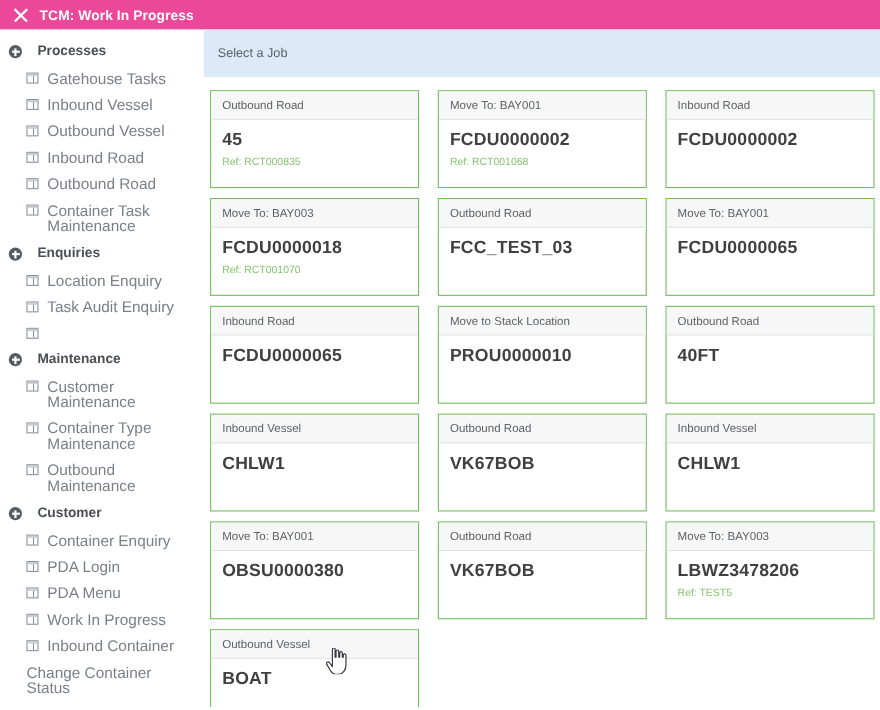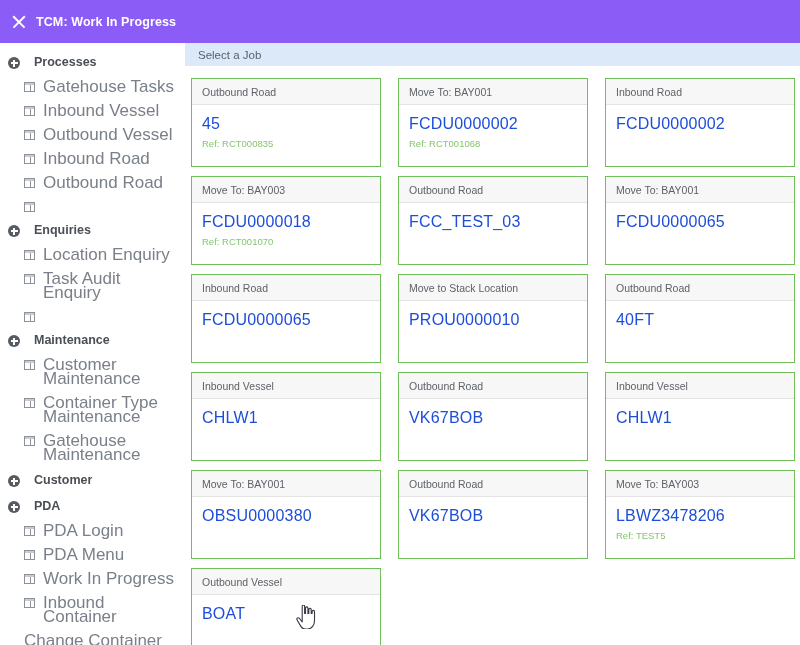--- a/index.html
+++ b/index.html
@@ -10,22 +10,22 @@
     width: 800px;
     height: 645px;
     overflow: hidden;
     background: #ffffff;
     font-family: "Liberation Sans", sans-serif;
     -webkit-font-smoothing: antialiased;
   }
 
   
   .titlebar {
-    height: 43px;
-    background: #8b5cf6;
+    height: 27px;
+    background: #ec4899;
     display: flex;
     align-items: center;
     padding: 0 0 0 8px;
     box-sizing: border-box;
   }
   .close-icon {
     width: 22px;
     height: 22px;
     position: relative;
     flex: 0 0 auto;
@@ -131,35 +131,35 @@
   .item-icon::after {
     content: "";
     position: absolute;
     left: 0;
     right: 0;
     top: 0;
     height: 1.5px;
     background: #c8ccd1;
   }
   .item-label {
-    font-size: 17px;
+    font-size: 14px;
     color: #7a8089;
     line-height: 14px;
     word-break: normal;
   }
 
   
   .main {
     flex: 1 1 auto;
     position: relative;
     overflow: hidden;
     background: #ffffff;
   }
   .select-bar {
-    height: 23px;
+    height: 43px;
     background: #dbe9f8;
     display: flex;
     align-items: center;
     padding-left: 13px;
     box-sizing: border-box;
   }
   .select-bar-text {
     font-size: 11.5px;
     color: #5b6169;
   }
@@ -197,23 +197,23 @@
     color: #5d6268;
     line-height: 12px;
   }
   .card-body {
     flex: 1 1 auto;
     padding: 9px 10px 0 10px;
     box-sizing: border-box;
   }
   .card-title {
     font-size: 16px;
-    color: #1d4ed8;
+    color: #404040;
     line-height: 19px;
-    font-weight: normal;
+    font-weight: bold;
     letter-spacing: 0.2px;
   }
   .card-ref {
     font-size: 9.5px;
     color: #86c46f;
     line-height: 12px;
     margin-top: 5px;
   }
   .card-ref:empty { display: none; }
 
@@ -259,20 +259,21 @@
       <div class="nav-item">
         <span class="item-icon"></span>
         <span class="item-label">Inbound Road</span>
       </div>
       <div class="nav-item">
         <span class="item-icon"></span>
         <span class="item-label">Outbound Road</span>
       </div>
       <div class="nav-item">
         <span class="item-icon"></span>
+        <span class="item-label">Container Task Maintenance</span>
       </div>
       <div class="nav-section">
         <span class="section-icon">
           <span class="circ"></span>
           <span class="plus-h"></span>
           <span class="plus-v"></span>
         </span>
         <span class="section-label">Enquiries</span>
       </div>
       <div class="nav-item">
@@ -297,37 +298,33 @@
       <div class="nav-item">
         <span class="item-icon"></span>
         <span class="item-label">Customer Maintenance</span>
       </div>
       <div class="nav-item">
         <span class="item-icon"></span>
         <span class="item-label">Container Type Maintenance</span>
       </div>
       <div class="nav-item">
         <span class="item-icon"></span>
-        <span class="item-label">Gatehouse Maintenance</span>
+        <span class="item-label">Outbound Maintenance</span>
       </div>
       <div class="nav-section">
         <span class="section-icon">
           <span class="circ"></span>
           <span class="plus-h"></span>
           <span class="plus-v"></span>
         </span>
         <span class="section-label">Customer</span>
       </div>
-      <div class="nav-section">
-        <span class="section-icon">
-          <span class="circ"></span>
-          <span class="plus-h"></span>
-          <span class="plus-v"></span>
-        </span>
-        <span class="section-label">PDA</span>
+      <div class="nav-item">
+        <span class="item-icon"></span>
+        <span class="item-label">Container Enquiry</span>
       </div>
       <div class="nav-item">
         <span class="item-icon"></span>
         <span class="item-label">PDA Login</span>
       </div>
       <div class="nav-item">
         <span class="item-icon"></span>
         <span class="item-label">PDA Menu</span>
       </div>
       <div class="nav-item">

